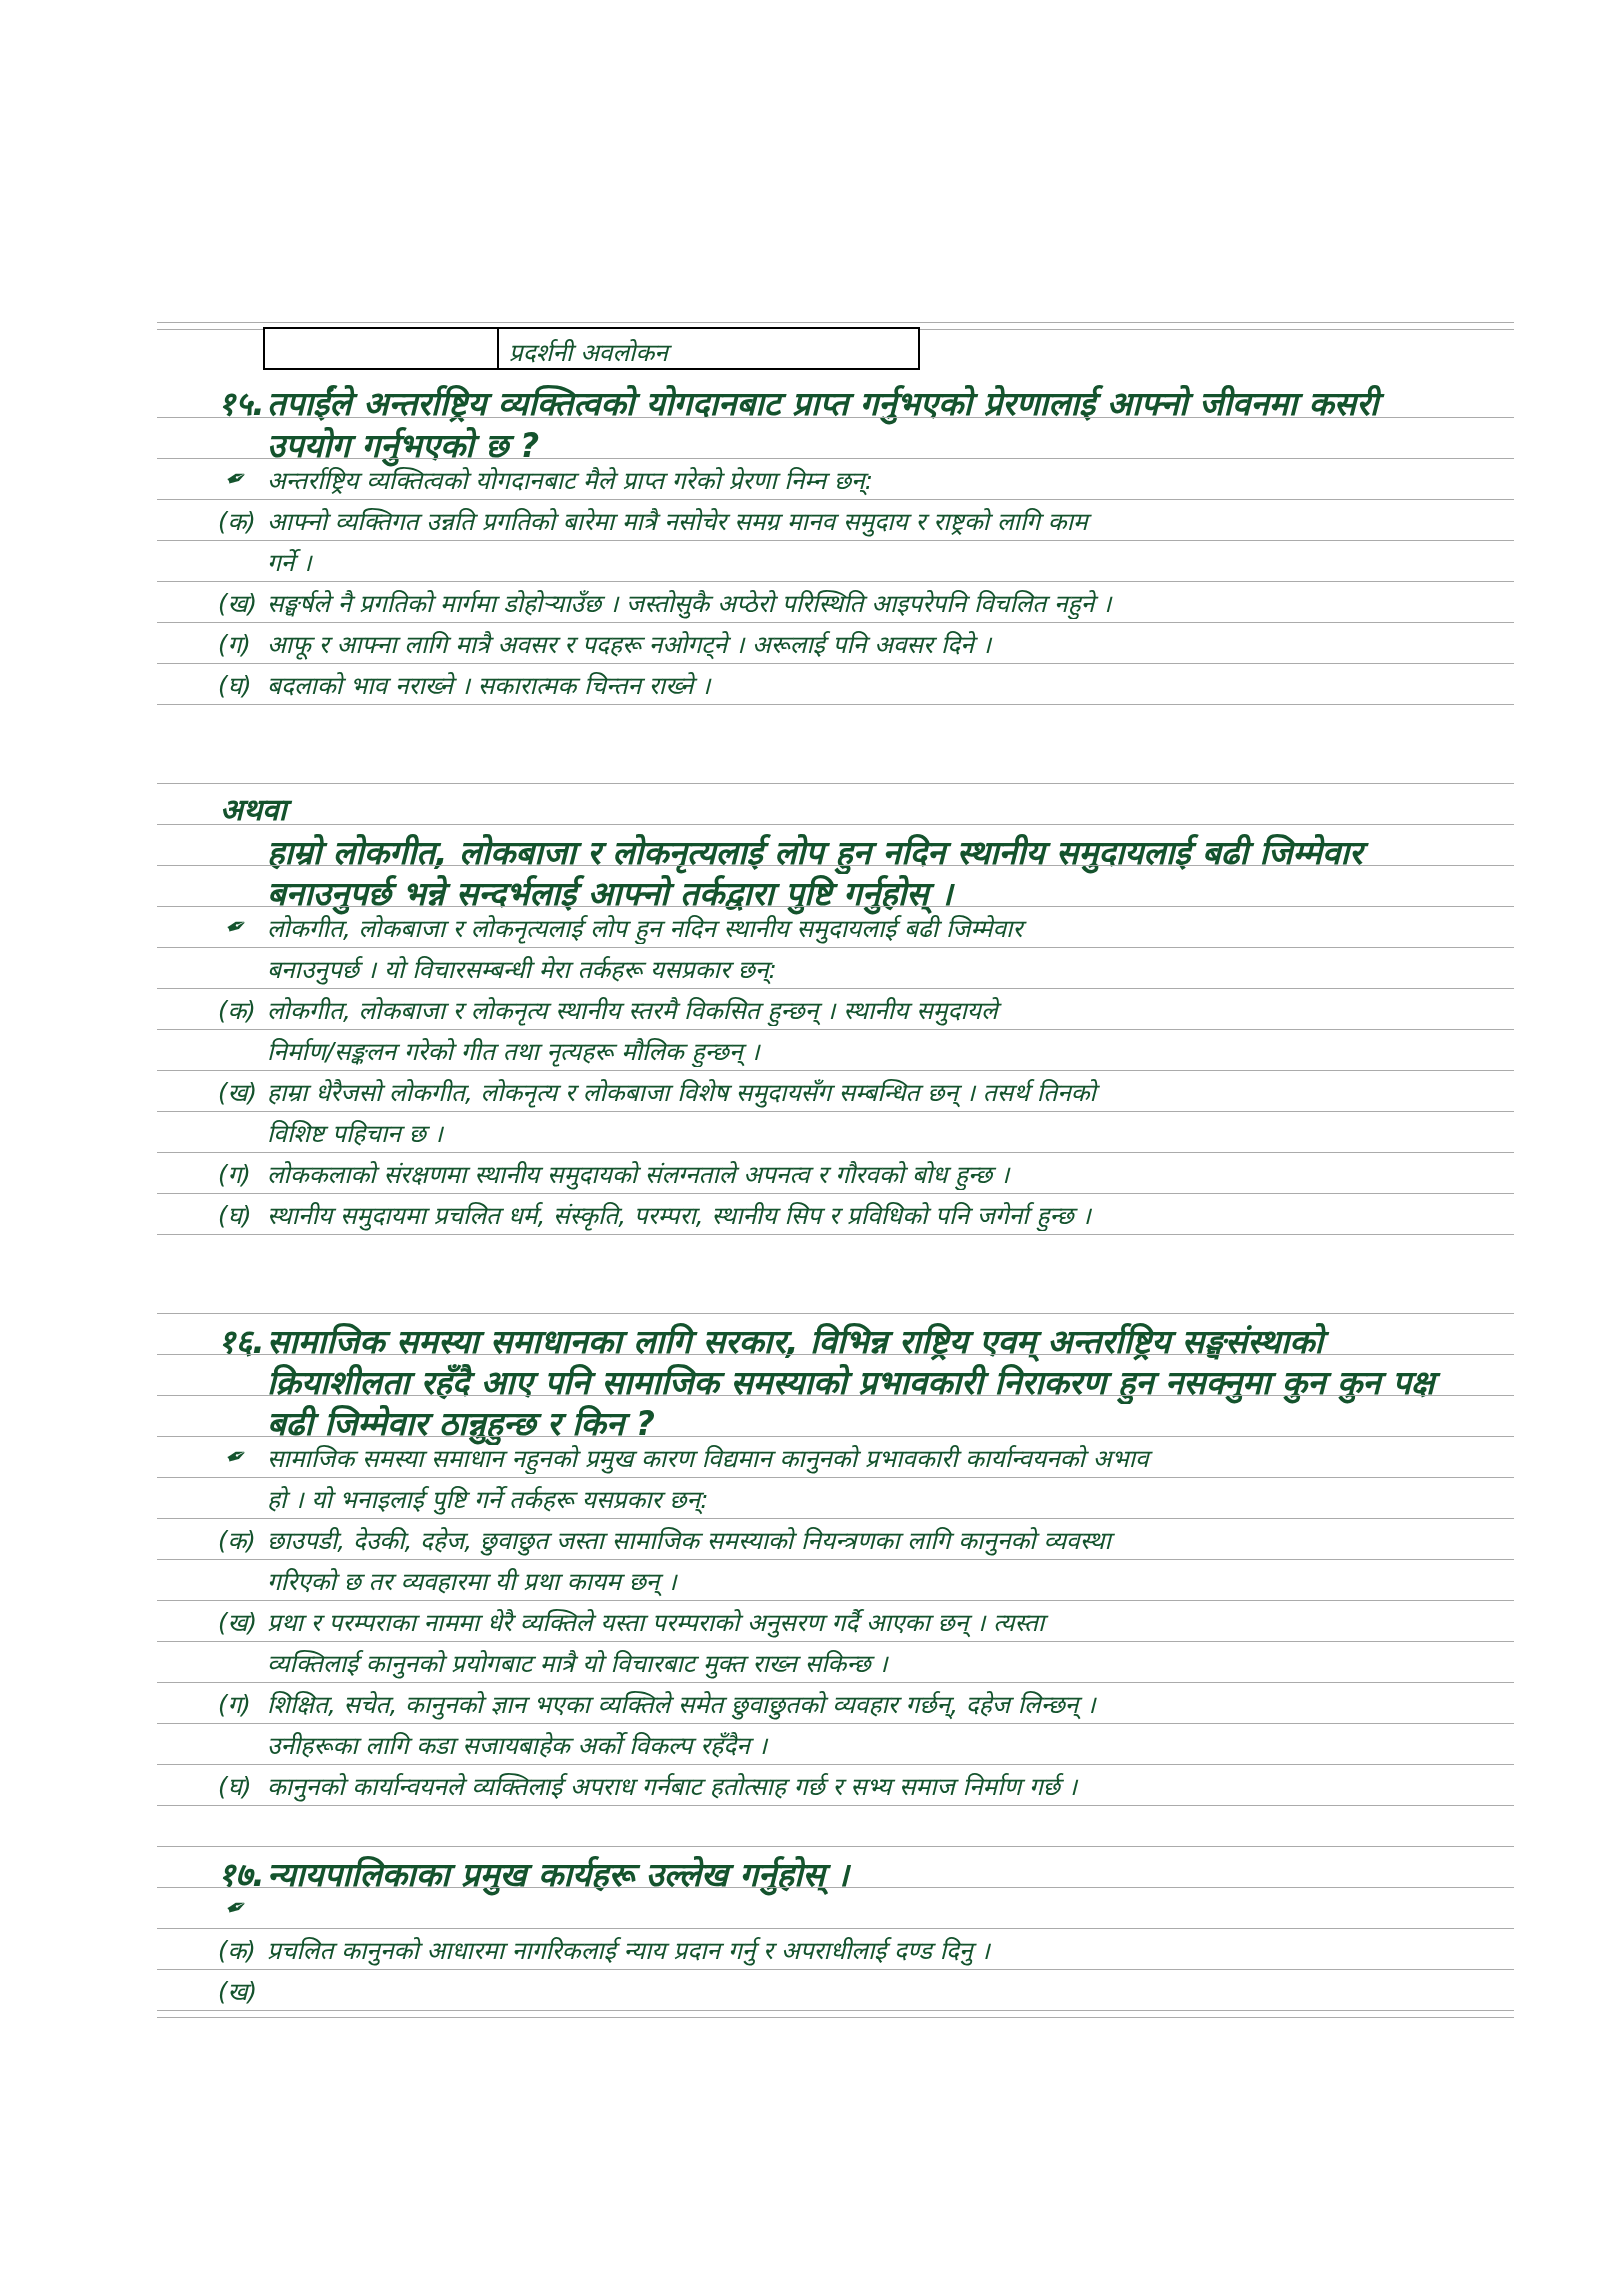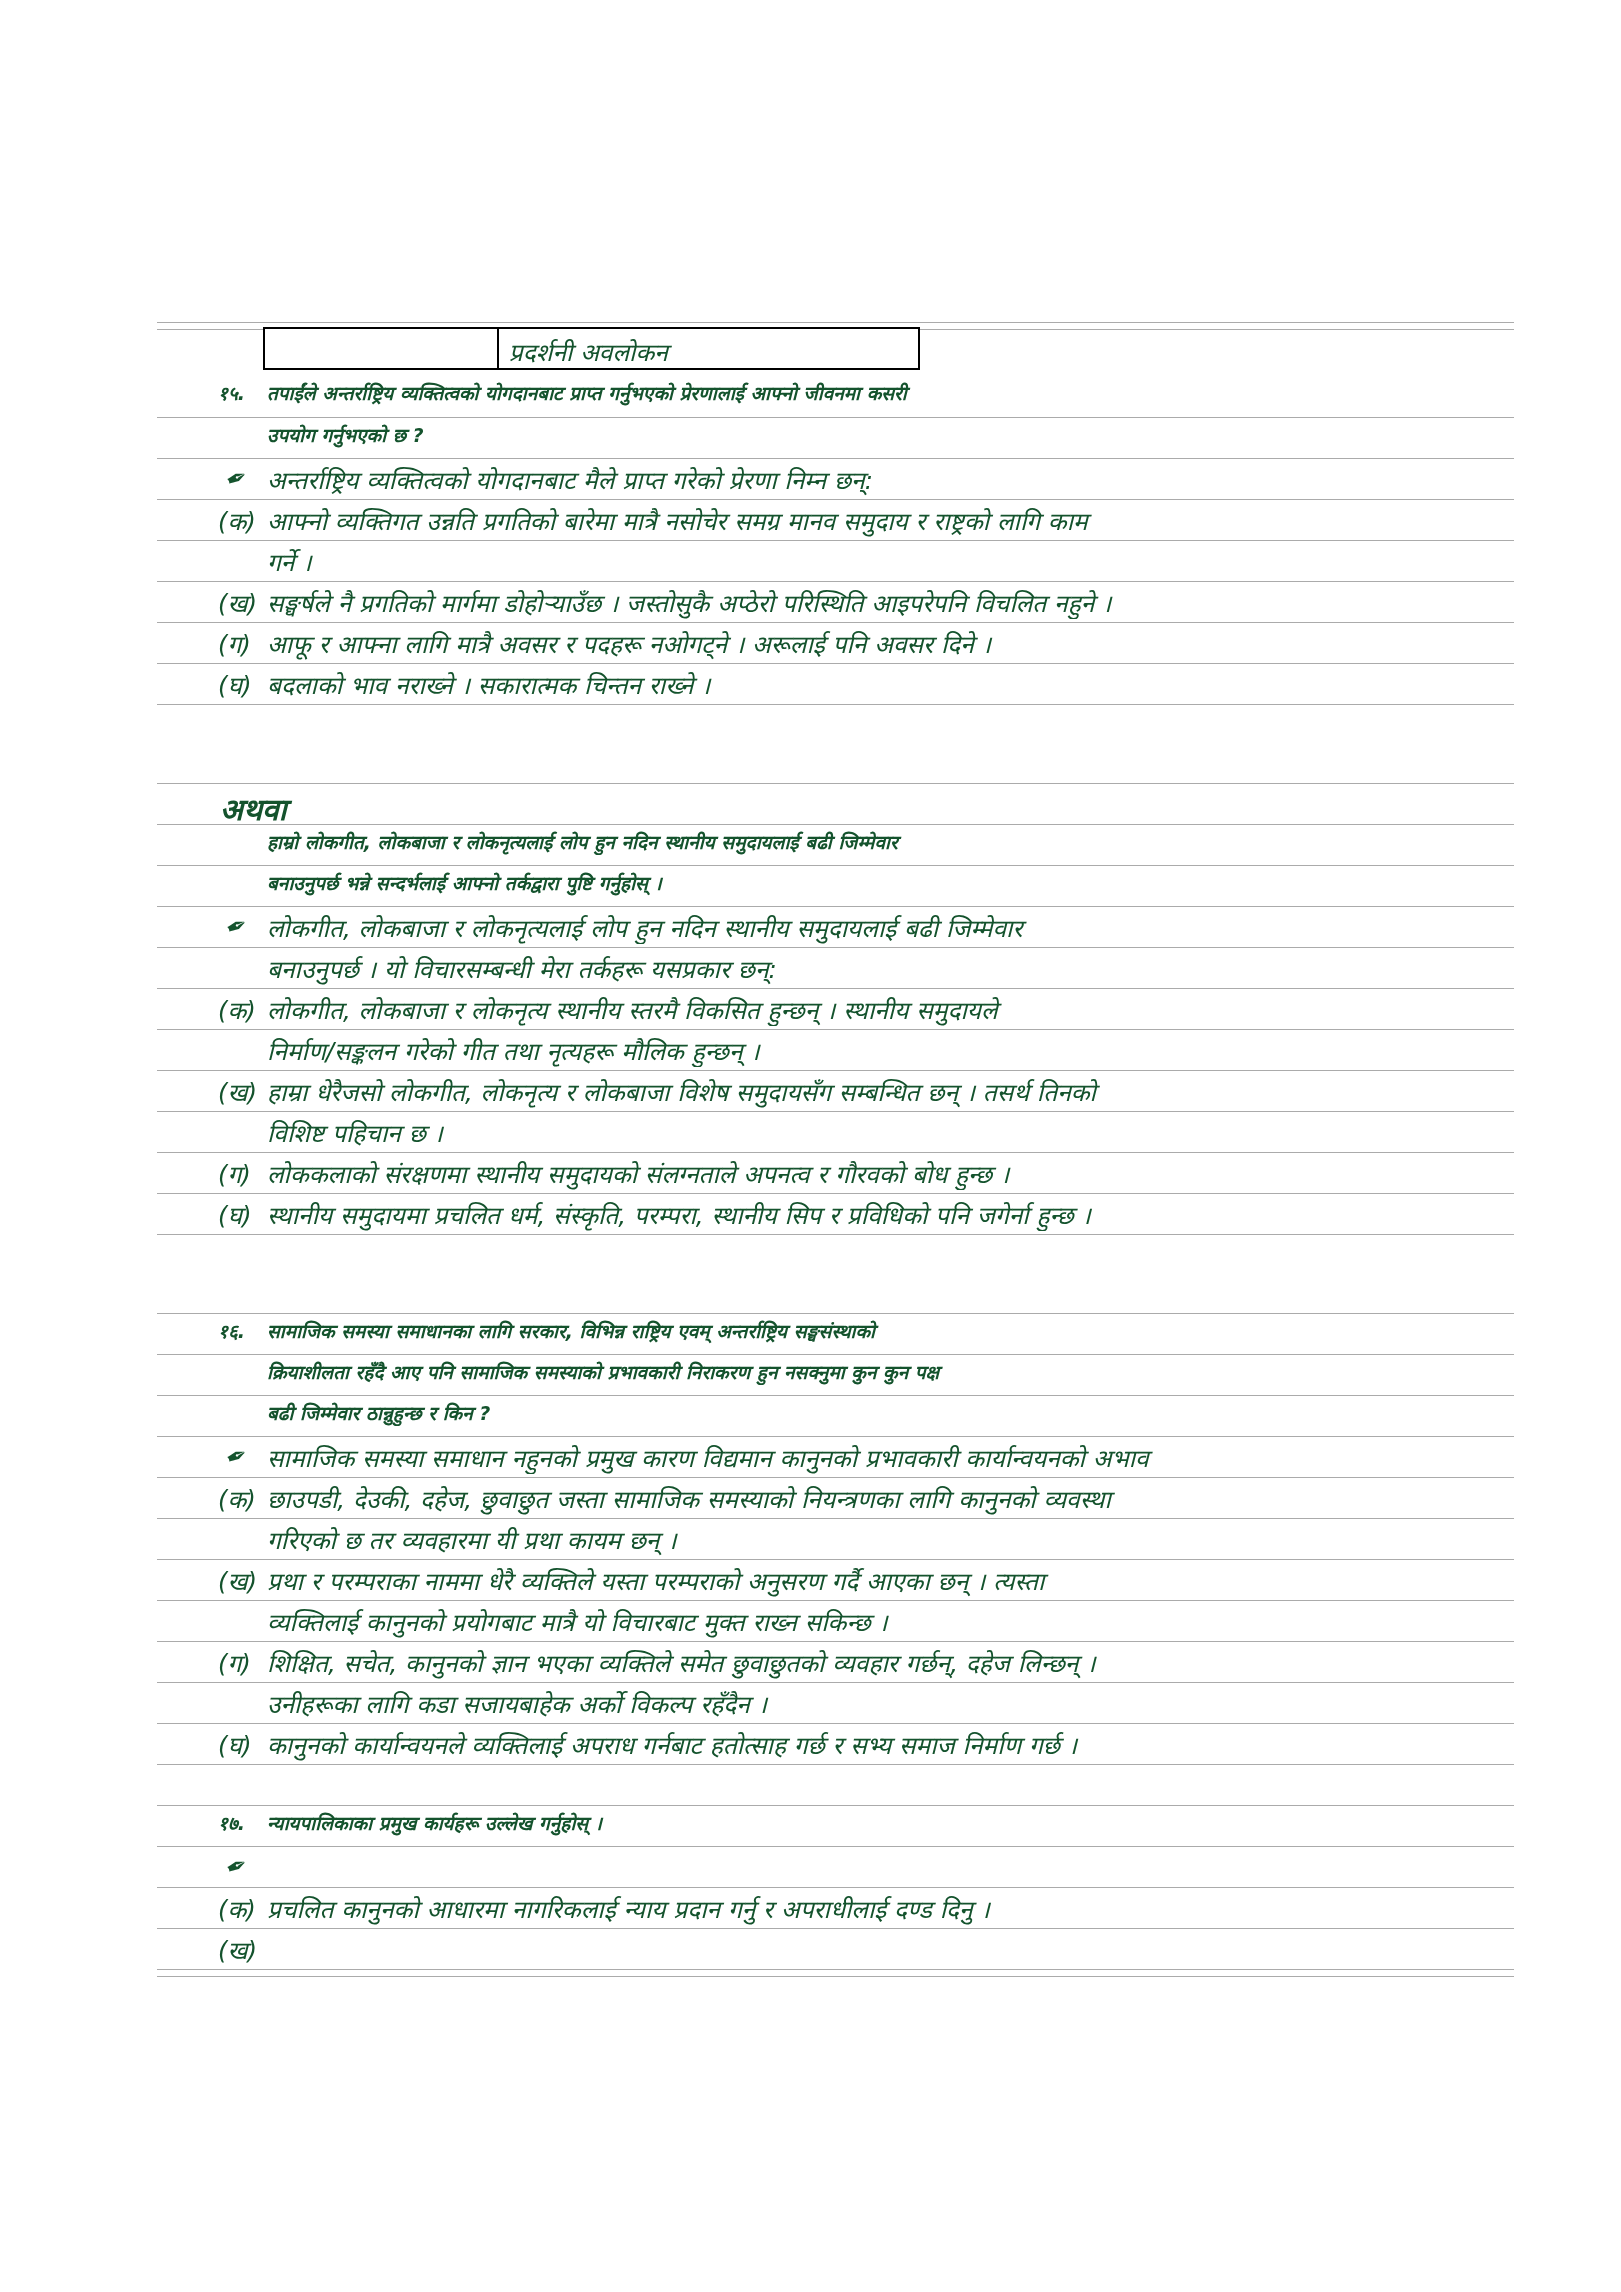--- a/index.html
+++ b/index.html
@@ -33,21 +33,21 @@
   }
   .row:first-child{border-top:none;}
   .row .marker{
     position:absolute;left:61px;top:3.9px;width:55px;
     font-size:24.5px;font-style:italic;white-space:nowrap;
   }
   .row .text{
     position:absolute;left:110px;right:0;top:3.9px;
     font-size:24.5px;font-style:italic;white-space:nowrap;overflow:hidden;
   }
-  .row.q .text,.row.q .marker{font-weight:bold;font-size:19px;}
+  .row.q .text,.row.q .marker{font-weight:bold;font-size:33px;}
   .row.h .text{left:63px;font-weight:bold;font-size:30px;}
   .row.a .marker{left:69px;}
   .pen{display:inline-block;transform:rotate(-24deg);font-style:normal;font-size:25.5px;}
   
   .header-row{position:relative;height:53px;}
   .hbox{
     position:absolute;left:106px;top:3.9px;width:657px;height:43px;
     border:2.9px solid #000;box-sizing:border-box;display:flex;background:#fff;
   }
   .hbox .cell-left{width:234px;border-right:2.9px solid #000;box-sizing:border-box;}
@@ -157,20 +157,24 @@
           <span class="text">क्रियाशीलता रहँदै आए पनि सामाजिक समस्याको प्रभावकारी निराकरण हुन नसक्नुमा कुन कुन पक्ष</span>
         </div>
         <div class="row q">
           <span class="marker"></span>
           <span class="text">बढी जिम्मेवार ठान्नुहुन्छ र किन ?</span>
         </div>
         <div class="row a">
           <span class="marker"><span class="pen">✒</span></span>
           <span class="text">सामाजिक समस्या समाधान नहुनको प्रमुख कारण विद्यमान कानुनको प्रभावकारी कार्यान्वयनको अभाव</span>
         </div>
+        <div class="row a">
+          <span class="marker"></span>
+          <span class="text">हो । यो भनाइलाई पुष्टि गर्ने तर्कहरू यसप्रकार छन्:</span>
+        </div>
         <div class="row p">
           <span class="marker">(क)</span>
           <span class="text">छाउपडी, देउकी, दहेज, छुवाछुत जस्ता सामाजिक समस्याको नियन्त्रणका लागि कानुनको व्यवस्था</span>
         </div>
         <div class="row p">
           <span class="marker"></span>
           <span class="text">गरिएको छ तर व्यवहारमा यी प्रथा कायम छन् ।</span>
         </div>
         <div class="row p">
           <span class="marker">(ख)</span>

